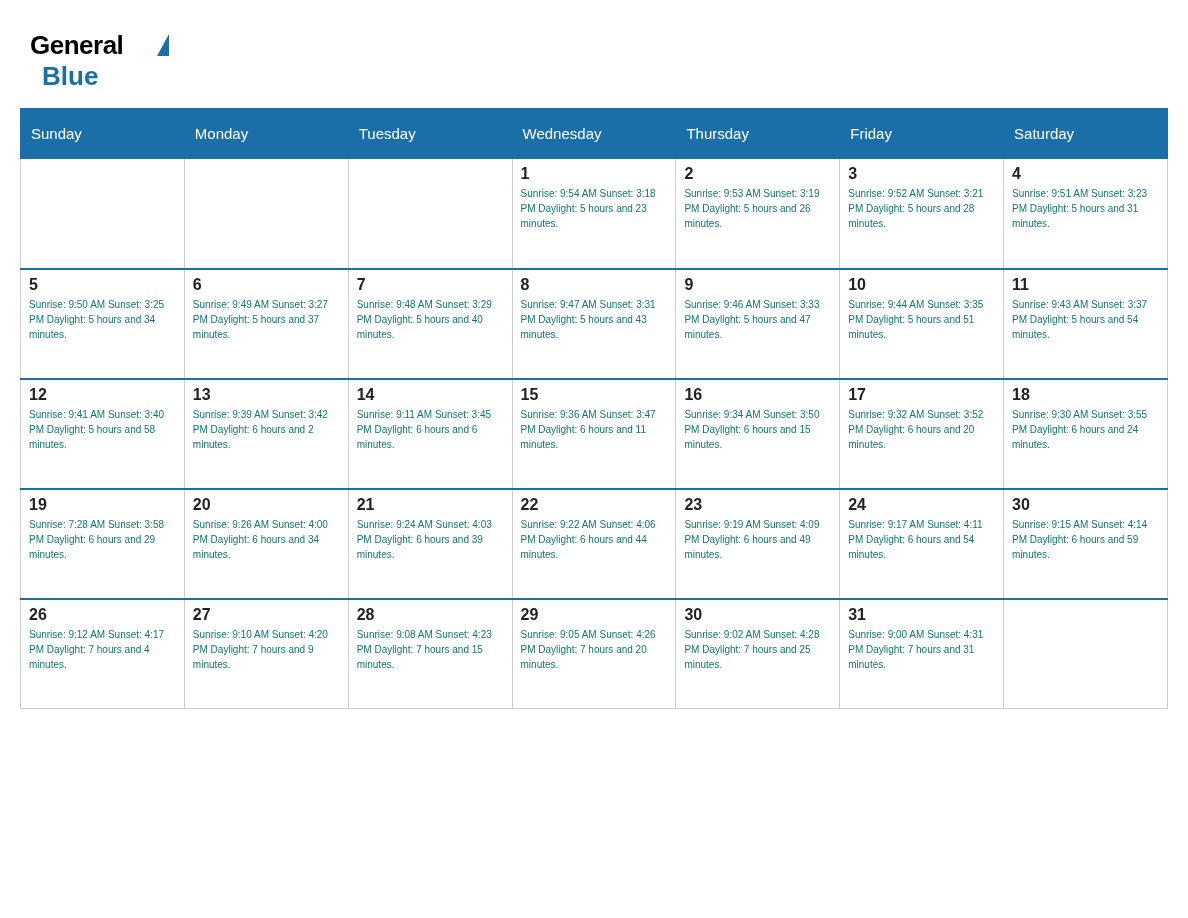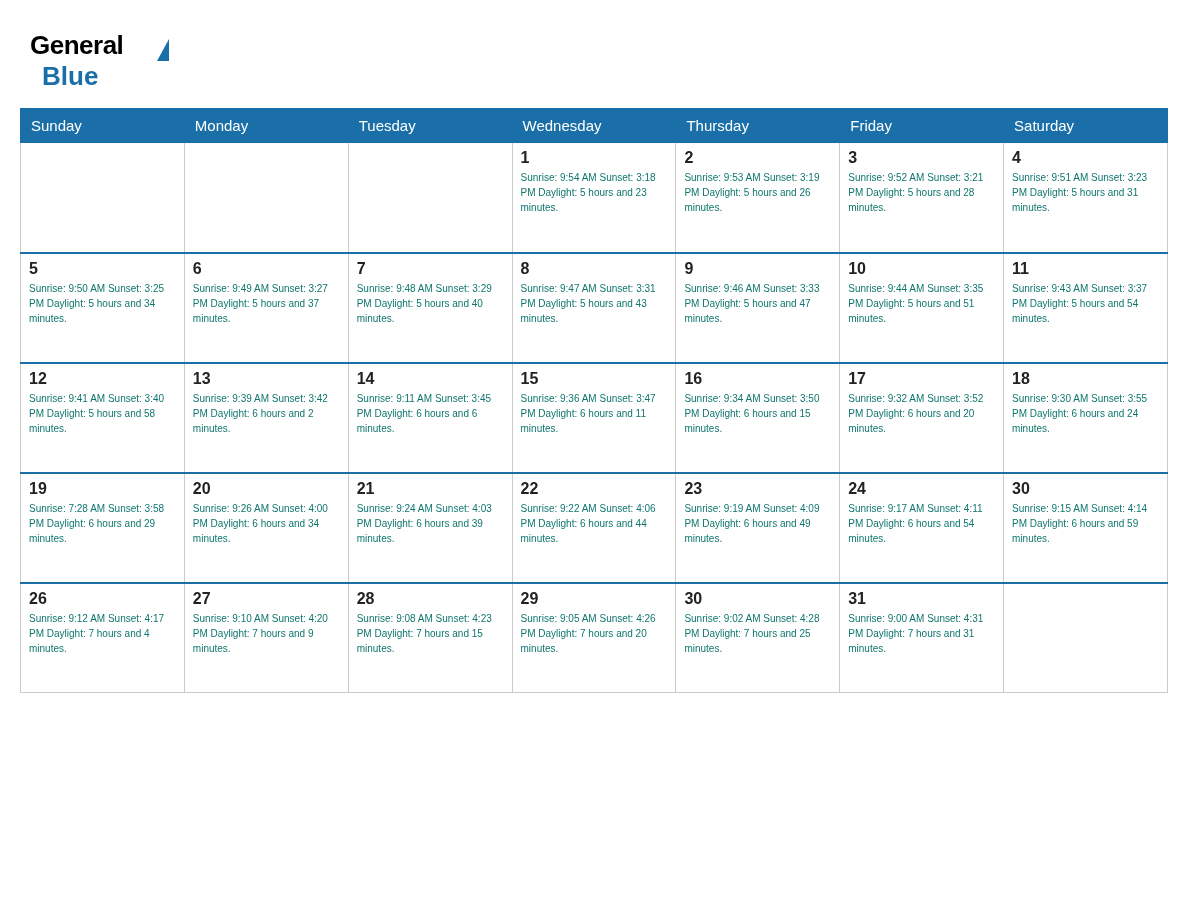--- a/index.html
+++ b/index.html
@@ -17,21 +17,21 @@
       margin-bottom: 16px;
       padding: 10px 10px 0 10px;
     }
     .logo {
       display: flex;
       flex-direction: column;
       align-items: flex-start;
     }
     .logo-top {
       display: flex;
-      align-items: flex-end;
+      align-items: flex-start;
       gap: 31px;
     }
     .logo-general {
       font-size: 26px;
       font-weight: bold;
       color: #000;
       letter-spacing: -0.5px;
     }
     .logo-triangle {
       width: 0;
@@ -65,21 +65,21 @@
     .calendar {
       width: 100%;
       border-collapse: collapse;
       margin-top: 4px;
     }
     .calendar th {
       background-color: #1a6fa8;
       color: #fff;
       font-size: 15px;
       font-weight: normal;
-      padding: 8px 10px;
+      padding: 16px 10px;
       text-align: left;
       border: 1px solid #1a6fa8;
     }
     .calendar td {
       vertical-align: top;
       border: 1px solid #ccc;
       padding: 6px 8px;
       width: 14.28%;
       min-height: 100px;
       height: 110px;

